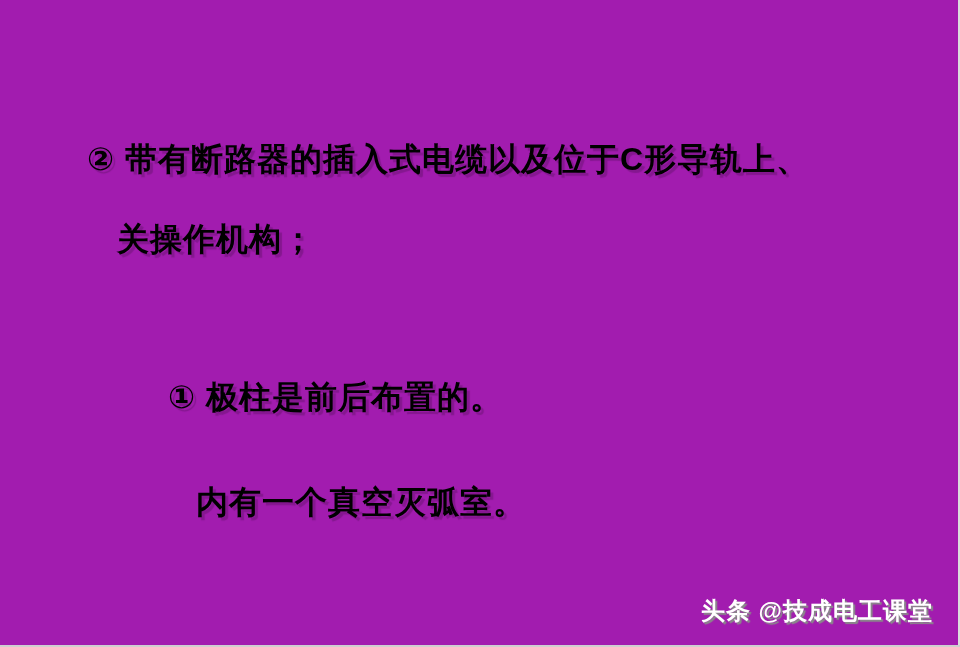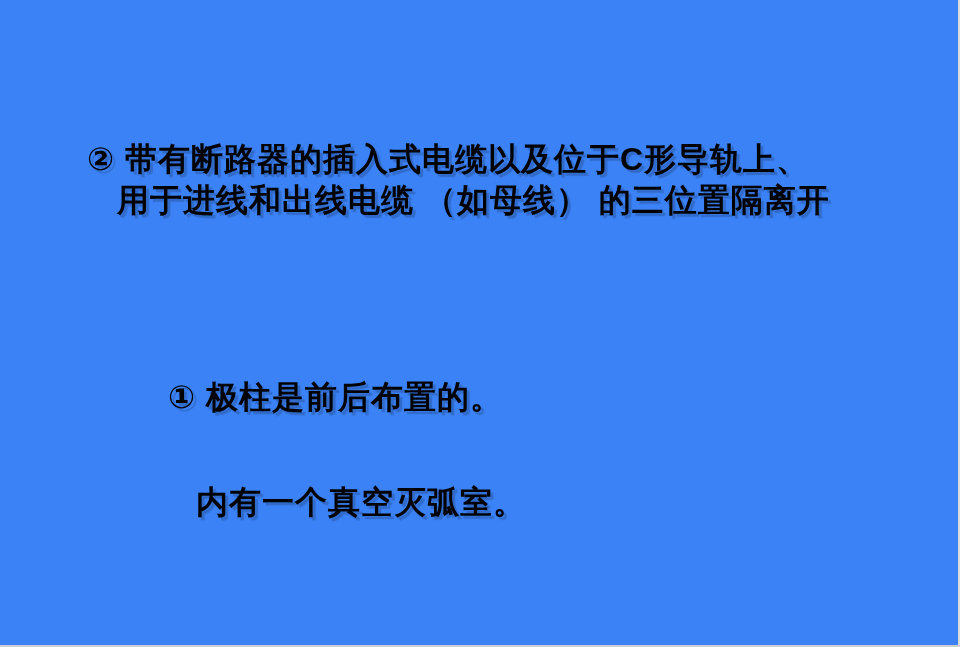--- a/index.html
+++ b/index.html
@@ -4,21 +4,21 @@
 <style>
   html, body {
     margin: 0;
     padding: 0;
     background: #ffffff;
   }
   .slide {
     position: relative;
     width: 960px;
     height: 647px;
-    background: #3b82f6;
+    background: #a21caf;
     overflow: hidden;
     font-family: "Liberation Sans", "DejaVu Sans", sans-serif;
     font-weight: 700;
     color: #000000;
   }
   .line {
     position: absolute;
     font-size: 32px;
     line-height: 1.2;
     white-space: pre;
@@ -56,24 +56,25 @@
     width: 2px;
     background: #dcdcdc;
   }
 </style>
 </head>
 <body>
 
 <div class="slide">
 
   <div class="line l1">② 带有断路器的插入式电缆以及位于C形导轨上、</div>
-  <div class="line l2">用于进线和出线电缆 （如母线） 的三位置隔离开</div>
+  <div class="line l3">关操作机构；</div>
 
 
 
   <div class="line l6">① 极柱是前后布置的。</div>
   <div class="line l8">内有一个真空灭弧室。</div>
 
+  <div class="watermark">头条 @技成电工课堂</div>
 
   <div class="edge-right"></div>
   <div class="edge-bottom"></div>
 
 </div>
 
 </body></html>

